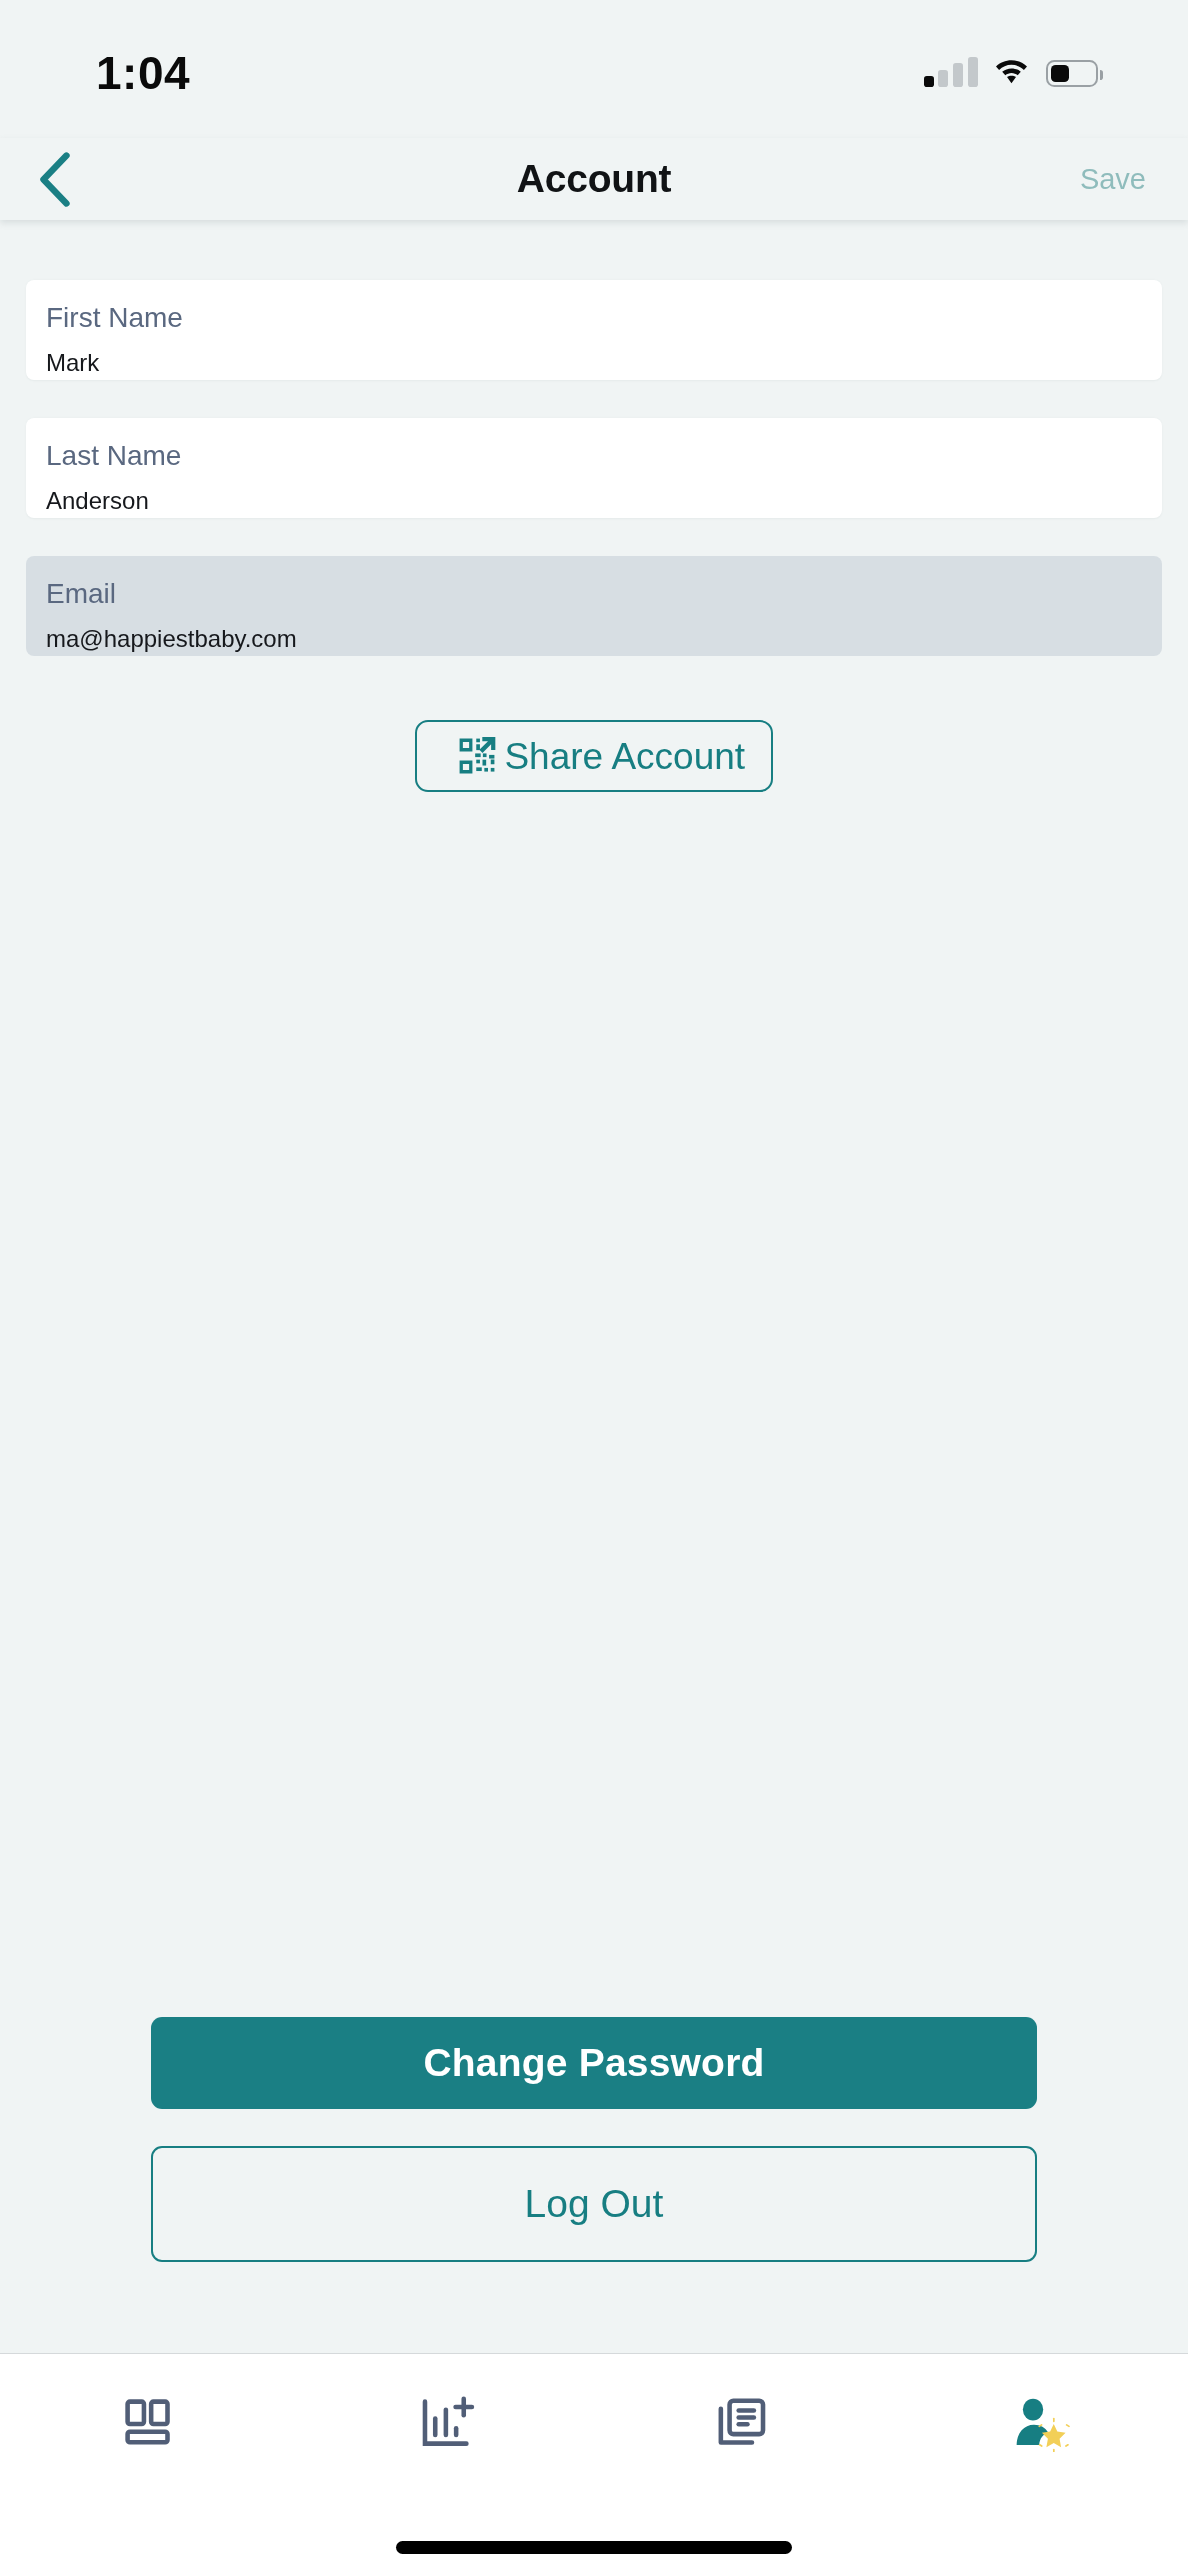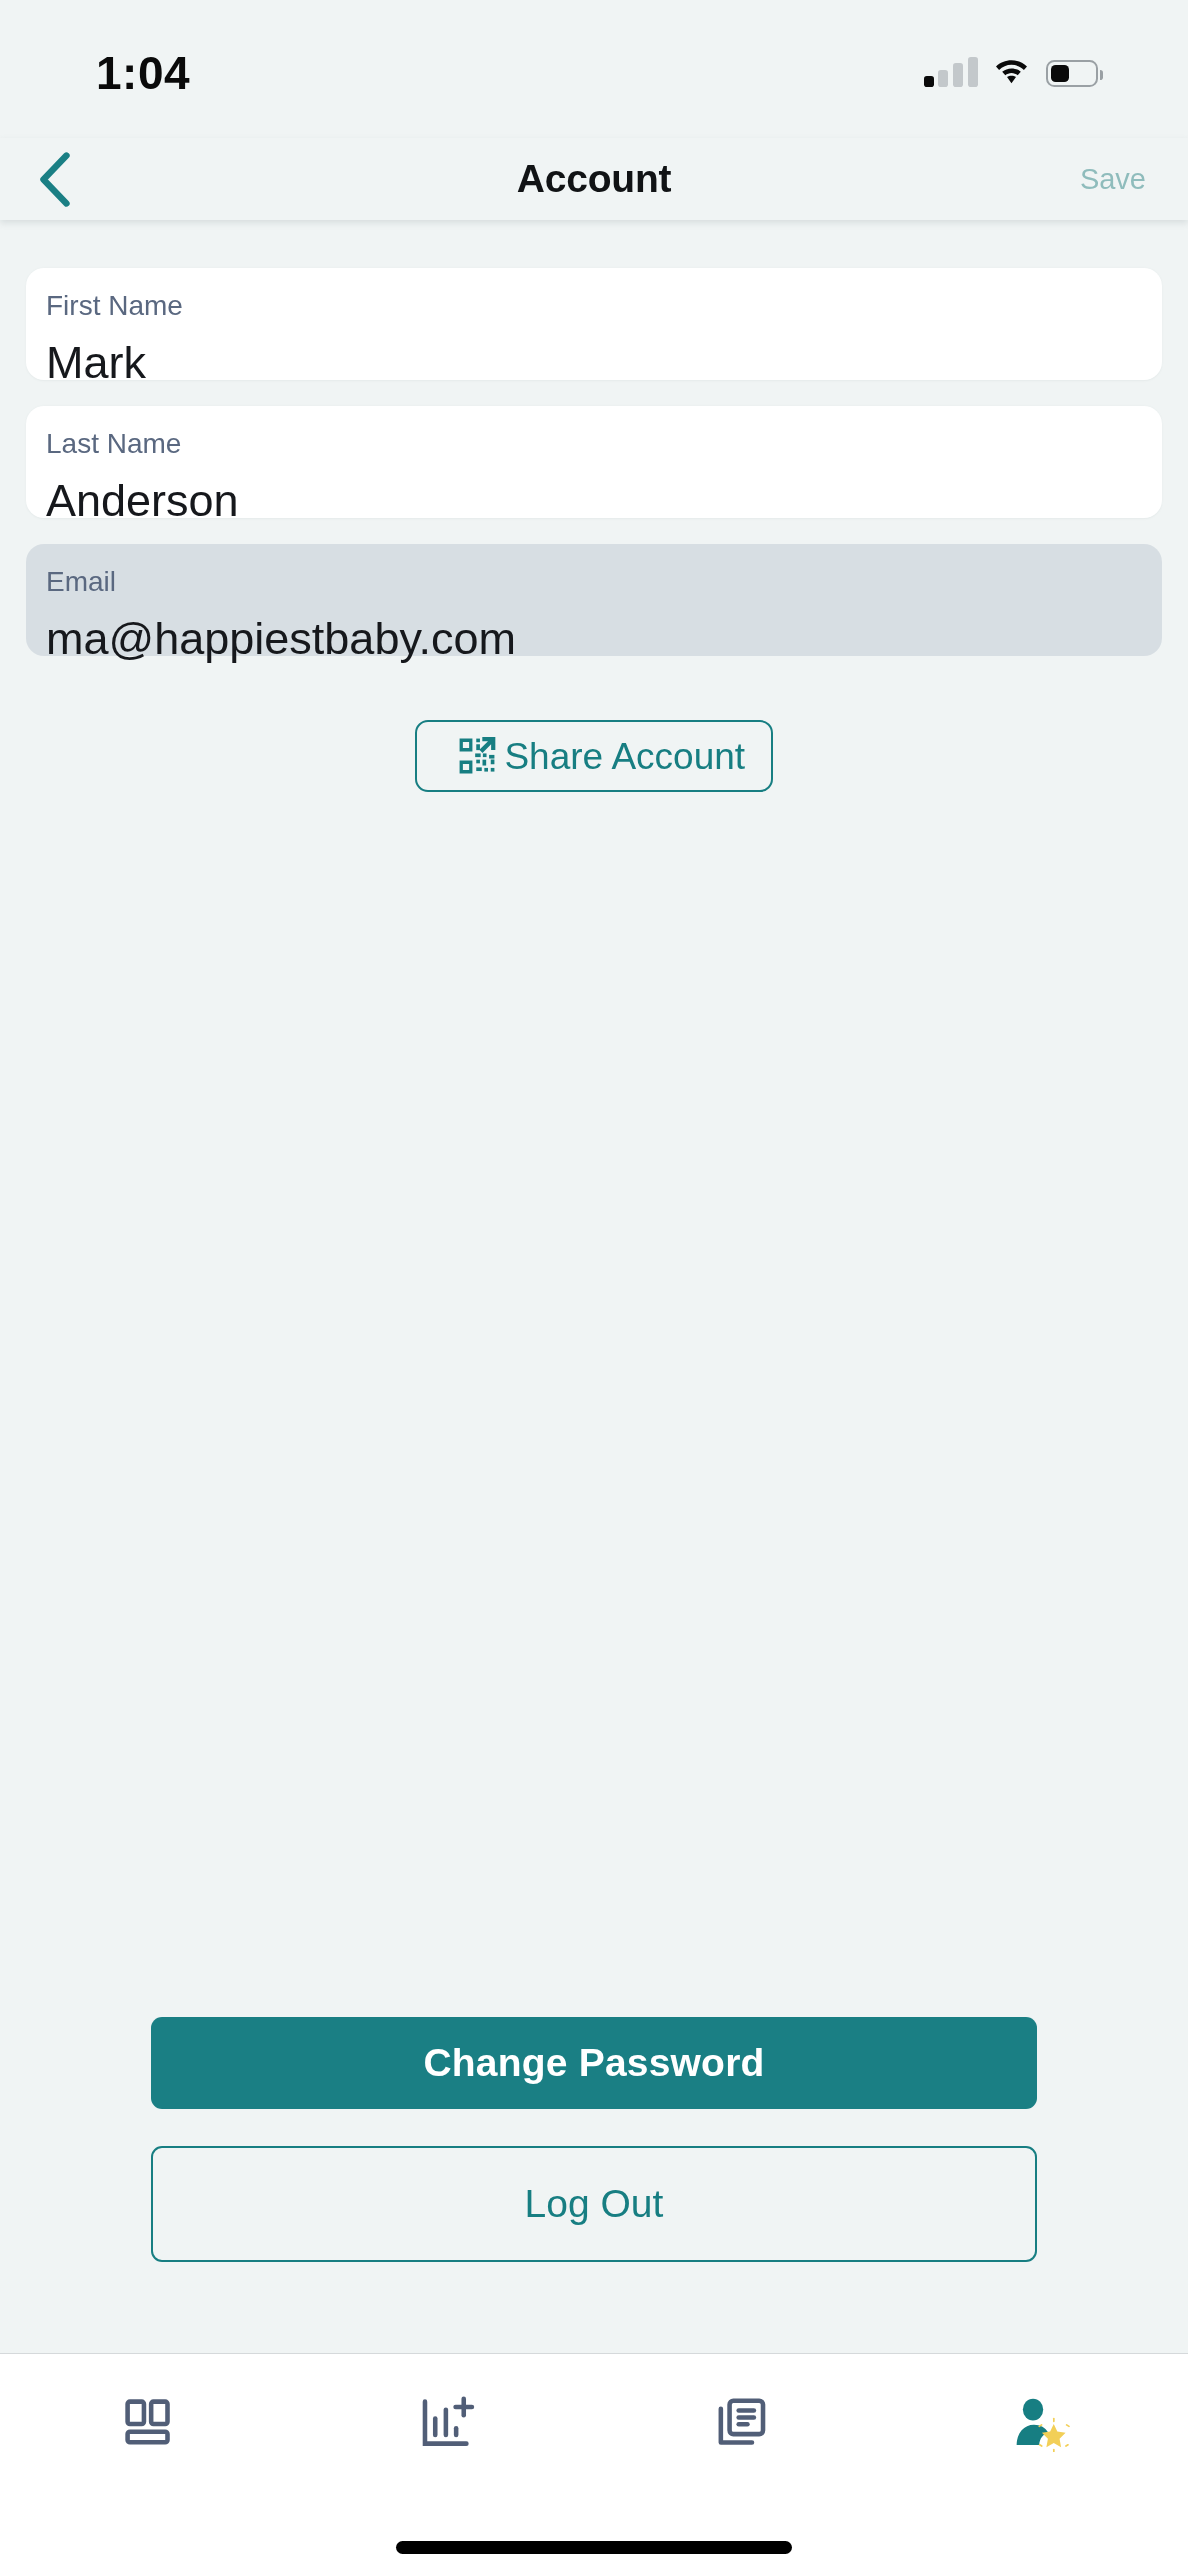--- a/index.html
+++ b/index.html
@@ -149,38 +149,38 @@
     flex: 1 1 auto;
     position: relative;
     background: #F0F4F4;
     padding: 0 26px;
     box-sizing: border-box;
     display: flex;
     flex-direction: column;
   }
 
   .field {
-    margin-top: 0;
+    margin-top: 12px;
     background: #FFFFFF;
-    border-radius: 18px;
+    border-radius: 8px;
     padding: 24px 20px 24px 20px;
-    height: 112px;
+    height: 100px;
     box-sizing: border-box;
     box-shadow: 0 0.9px 1.8px rgba(140,155,160,0.10);
   }
   .field.disabled { background: #D7DEE3; box-shadow: none; }
   .field-label {
     font-size: 28px;
     color: #5A6880;
     line-height: 1;
     margin-bottom: 16.6px;
   }
   .field.disabled .field-label { color: #5A6880; }
   .field-value {
-    font-size: 45px;
+    font-size: 24px;
     color: #16181C;
     line-height: 1;
     background: none;
     border: none;
     padding: 0;
     width: 100%;
     font-family: inherit;
     outline: none;
   }
   .gap-24 { height: 26px; flex: 0 0 26px; }

